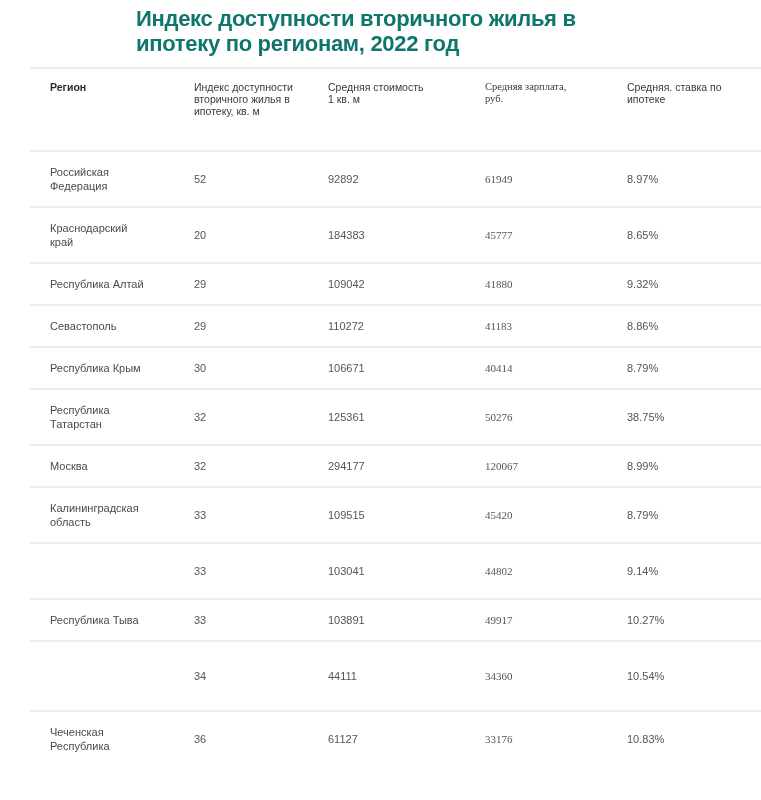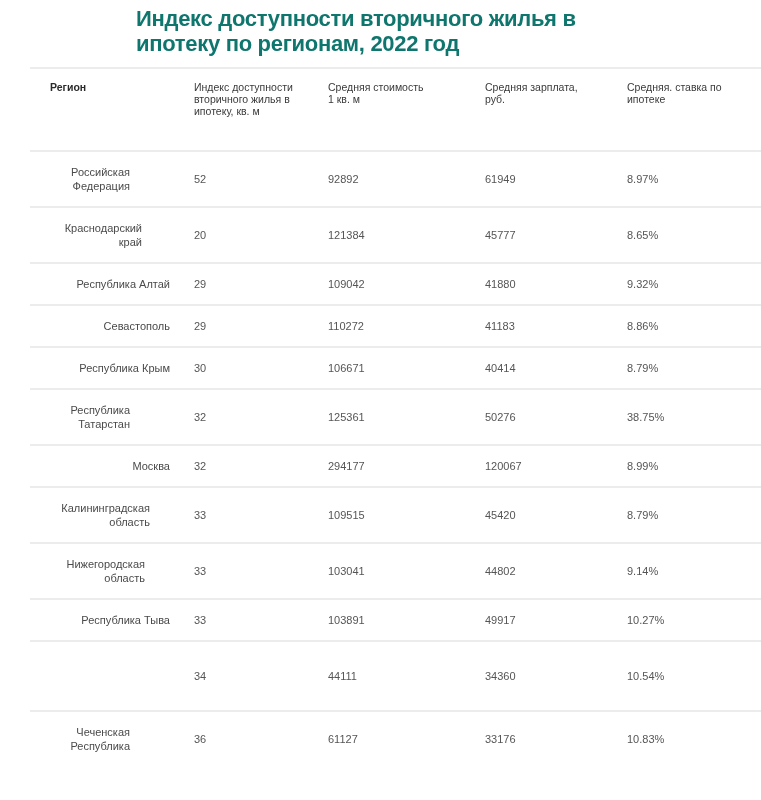--- a/index.html
+++ b/index.html
@@ -8,24 +8,24 @@
   .title { position: absolute; left: 136px; top: 6px; width: 460px; font-family: "Liberation Sans", sans-serif; font-weight: bold; font-size: 22px; line-height: 25px; color: #0f766e; letter-spacing: -0.3px; }
   .table { position: absolute; left: 30px; top: 67px; width: 731px; border-top: 2px solid #ececec; }
   .row { position: relative; display: flex; align-items: center; border-bottom: 2px solid #ececec; }
   .row.header { align-items: flex-start; height: 83px; padding-top: 12px; box-sizing: border-box; }
   .cell { position: absolute; font-size: 11px; line-height: 14px; color: #555; }
   .header .cell { font-size: 10.5px; line-height: 12px; color: #3a3a3a; top: 12px; }
   .header .c0 { font-weight: bold; color: #2a2a2a; }
   .c0 { left: 20px; width: 120px; }
   .c1 { left: 164px; width: 120px; }
   .c2 { left: 298px; width: 130px; }
-  .c3 { left: 455px; width: 120px; }
+  .c3 { left: 455px; width: 120px; font-family: Liberation Serif, serif; }
   .c4 { left: 597px; width: 120px; }
   .row.data .cell { top: 50%; transform: translateY(-50%); }
-  .row.data .c0 { color: #4a4a4a; text-align: right; }
+  .row.data .c0 { color: #4a4a4a; }
 </style>
 </head>
 <body>
 
 <div class="page">
   <div class="title">Индекс доступности вторичного жилья в ипотеку по регионам, 2022 год</div>
 
   <div class="table">
     <div class="row header">
       <div class="cell c0">Регион</div>
@@ -38,21 +38,21 @@
     <div class="row data" style="height:54px">
       <div class="cell c0" style="width:80px">Российская Федерация</div>
       <div class="cell c1">52</div>
       <div class="cell c2">92892</div>
       <div class="cell c3">61949</div>
       <div class="cell c4">8.97%</div>
     </div>
     <div class="row data" style="height:54px">
       <div class="cell c0" style="width:92px">Краснодарский край</div>
       <div class="cell c1">20</div>
-      <div class="cell c2">121384</div>
+      <div class="cell c2">184383</div>
       <div class="cell c3">45777</div>
       <div class="cell c4">8.65%</div>
     </div>
     <div class="row data" style="height:40px">
       <div class="cell c0">Республика Алтай</div>
       <div class="cell c1">29</div>
       <div class="cell c2">109042</div>
       <div class="cell c3">41880</div>
       <div class="cell c4">9.32%</div>
     </div>
@@ -85,21 +85,20 @@
       <div class="cell c4">8.99%</div>
     </div>
     <div class="row data" style="height:54px">
       <div class="cell c0" style="width:100px">Калининградская область</div>
       <div class="cell c1">33</div>
       <div class="cell c2">109515</div>
       <div class="cell c3">45420</div>
       <div class="cell c4">8.79%</div>
     </div>
     <div class="row data" style="height:54px">
-      <div class="cell c0" style="width:95px">Нижегородская область</div>
       <div class="cell c1">33</div>
       <div class="cell c2">103041</div>
       <div class="cell c3">44802</div>
       <div class="cell c4">9.14%</div>
     </div>
     <div class="row data" style="height:40px">
       <div class="cell c0">Республика Тыва</div>
       <div class="cell c1">33</div>
       <div class="cell c2">103891</div>
       <div class="cell c3">49917</div>

